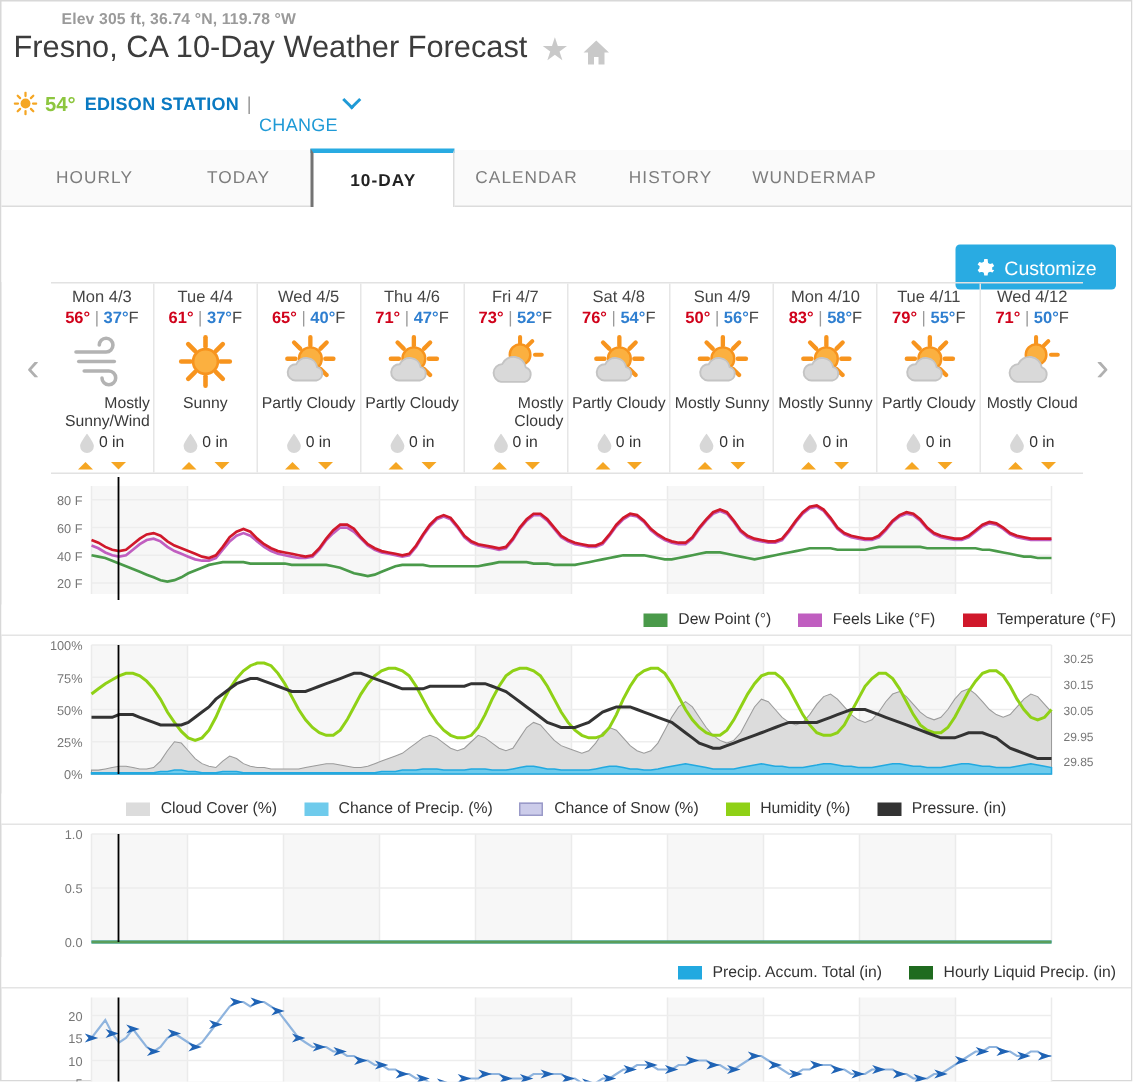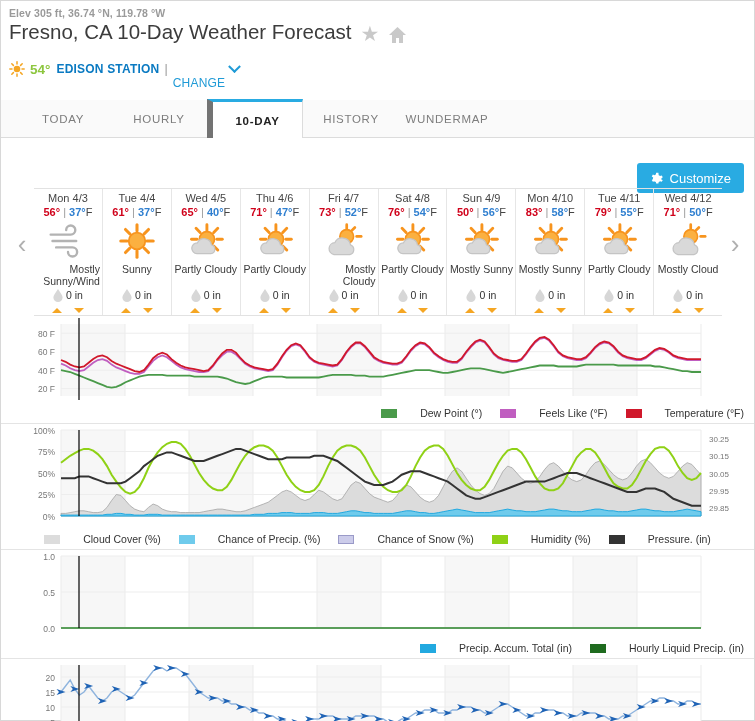--- a/index.html
+++ b/index.html
@@ -8,21 +8,21 @@
     width:755px; height:721px;
     font-family:"Liberation Sans", sans-serif;
     background:#ffffff;
     color:#333;
     overflow:hidden;
     position:relative;
   }
   .page { width:755px; height:721px; position:relative; border:1px solid #d8d8d8; }
 
   
-  .elev { font-size:10.5px; font-weight:bold; color:#9a9a9a; padding:6px 0 0 8px; letter-spacing:0.1px;}
+  .elev { font-size:10.5px; font-weight:bold; color:#9a9a9a; padding:6px 0 0 8px; letter-spacing:0.1px;margin-left:32px;}
   .title-row { display:flex; align-items:flex-end; padding:1px 0 0 8px; }
   .page-title { font-size:20.5px; color:#3c3c3c; font-weight:normal; }
   .star-icon { margin-left:9px; font-size:21px; color:#c9c9c9; line-height:1; }
   .home-icon { margin-left:9px; width:19px; height:18px; position:relative; }
   .home-icon svg { display:block; }
 
   .station-row { display:flex; align-items:center; padding:4px 0 0 8px; font-size:12.5px; }
   .sun-badge { width:16px; height:16px; position:relative; margin-right:5px; }
   .cur-temp { color:#8dc63f; font-weight:bold; font-size:13.5px; margin-right:6px; }
   .station-name { color:#0a7ac2; font-weight:bold; letter-spacing:0.2px; font-size:12px;}
@@ -33,21 +33,21 @@
      transform:rotate(45deg) translate(-2px,-2px); }
 
   
   .tabs { position:relative; height:38px; margin-top:10px;
      border-bottom:1px solid #dcdcdc; background:#fafafa; }
   .tabs-inner { display:flex; height:100%; padding-left:14px; }
   .tab { position:relative; font-size:11.5px; color:#7d7d7d; letter-spacing:0.7px;
       display:flex; align-items:center; justify-content:center; width:96px; height:38px;
       cursor:pointer; }
   .tab.active { background:#fff; color:#222; font-weight:bold;
-      border-left:6px solid #737373; border-right:1px solid #dcdcdc;
+      border-left:2px solid #737373; border-right:1px solid #dcdcdc;
       border-top:3px solid #29abe2; margin-top:-1px; height:40px; }
 
   
   .cust-wrap { height:50px; position:relative; background:#fff; }
   .customize-btn { position:absolute; right:10px; top:25px;
      background:#29abe2; color:#fff; border:none; border-radius:3px;
      height:30px; padding:0 13px 0 11px; font-size:13px;
      display:flex; align-items:center; gap:7px; cursor:pointer;
      font-family:"Liberation Sans", sans-serif; }
   .gear { width:15px; height:15px; }
@@ -79,21 +79,21 @@
       justify-content:space-around; padding:0 12px;}
   .tri-up { width:0;height:0;border-left:5px solid transparent;border-right:5px solid transparent;border-bottom:5px solid #f5a623;}
   .tri-dn { width:0;height:0;border-left:5px solid transparent;border-right:5px solid transparent;border-top:5px solid #f5a623;}
 
   
   .chart-block { position:relative; }
   .chart-svg { display:block; }
   .legend { display:flex; justify-content:center; align-items:center; gap:18px;
       font-size:10.5px; color:#333; height:20px; background:#fff;}
   .legend.right { justify-content:flex-end; padding-right:10px; }
-  .legend-item { display:flex; align-items:center; gap:23px; white-space:nowrap; }
+  .legend-item { display:flex; align-items:center; gap:7px; white-space:nowrap; }
   .swatch { width:16px; height:9px; display:inline-block; }
   .swatch.bord { border:1px solid #9a9ac8; }
   .divider { border-top:1px solid #e4e4e4; }
 </style>
 </head>
 <body>
 
 <div class="page">
 
   <div class="elev">Elev 305 ft, 36.74 °N, 119.78 °W</div>
@@ -126,23 +126,24 @@
     </span>
     <span class="cur-temp">54°</span>
     <span class="station-name">EDISON STATION</span>
     <span class="sep">|</span>
     <span class="change-link">CHANGE</span>
     <span class="caret-down"></span>
   </div>
 
   <div class="tabs">
     <div class="tabs-inner" id="tabs-inner">
+        <div class="tab">HOURLY</div>
         <div class="tab">TODAY</div>
-        <div class="tab">HOURLY</div>
         <div class="tab active">10-DAY</div>
+        <div class="tab">CALENDAR</div>
         <div class="tab">HISTORY</div>
         <div class="tab">WUNDERMAP</div>
       </div>
   </div>
 
   <div class="cust-wrap">
     <button class="customize-btn">
       <span class="gear">
         <svg width="15" height="15" viewBox="0 0 16 16">
             <path fill="#fff" d="M8 5.2A2.8 2.8 0 1 0 8 10.8 2.8 2.8 0 0 0 8 5.2zm6.3 3.6.1-.8-.1-.8 1.5-1.2-1.2-2-1.8.6a5.9 5.9 0 0 0-1.4-.8L11.1.9H8.7l-.3 1.9a5.9 5.9 0 0 0-1.4.8l-1.8-.6-1.2 2 1.5 1.2-.1.8.1.8-1.5 1.2 1.2 2 1.8-.6c.4.3.9.6 1.4.8l.3 1.9h2.4l.3-1.9c.5-.2 1-.5 1.4-.8l1.8.6 1.2-2z" transform="translate(0,1) scale(1,0.95)"></path>

